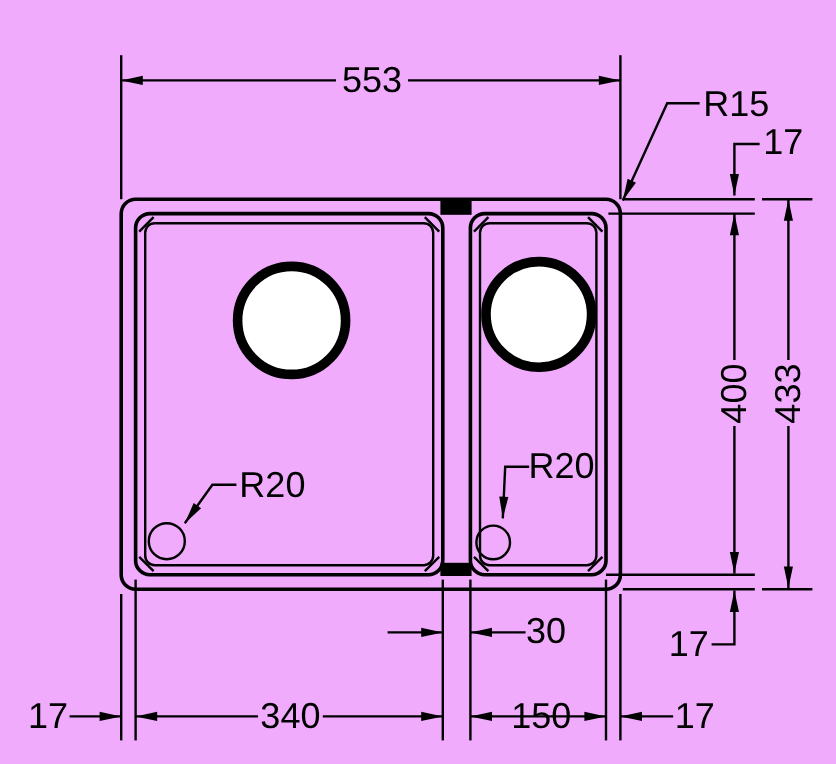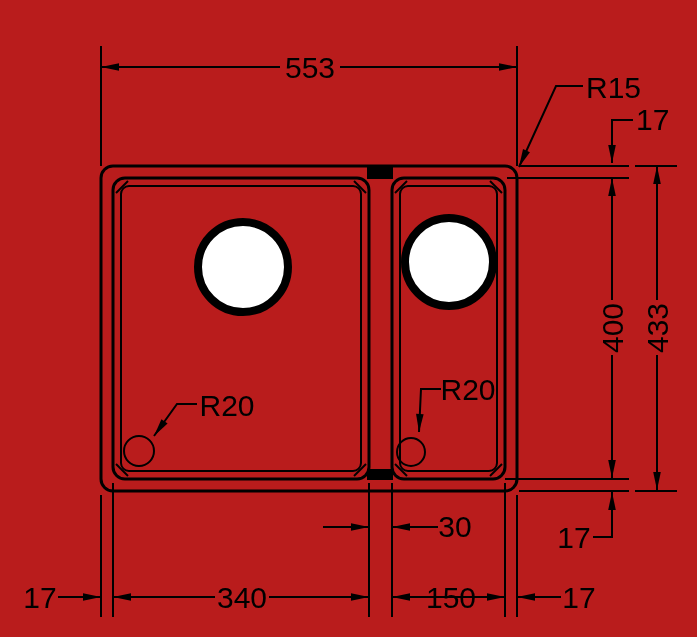--- a/index.html
+++ b/index.html
@@ -4,21 +4,21 @@
 <style>
   html, body {
     margin: 0;
     padding: 0;
     background: #ffffff;
   }
   .canvas {
     position: relative;
     width: 697px;
     height: 637px;
-    background: #b91c1c;
+    background: #f0abfc;
     overflow: hidden;
     text-align: center;
   }
   svg {
     display: block;
   }
   text {
     font-family: "Liberation Sans", sans-serif;
     font-size: 30px;
     fill: #000000;

